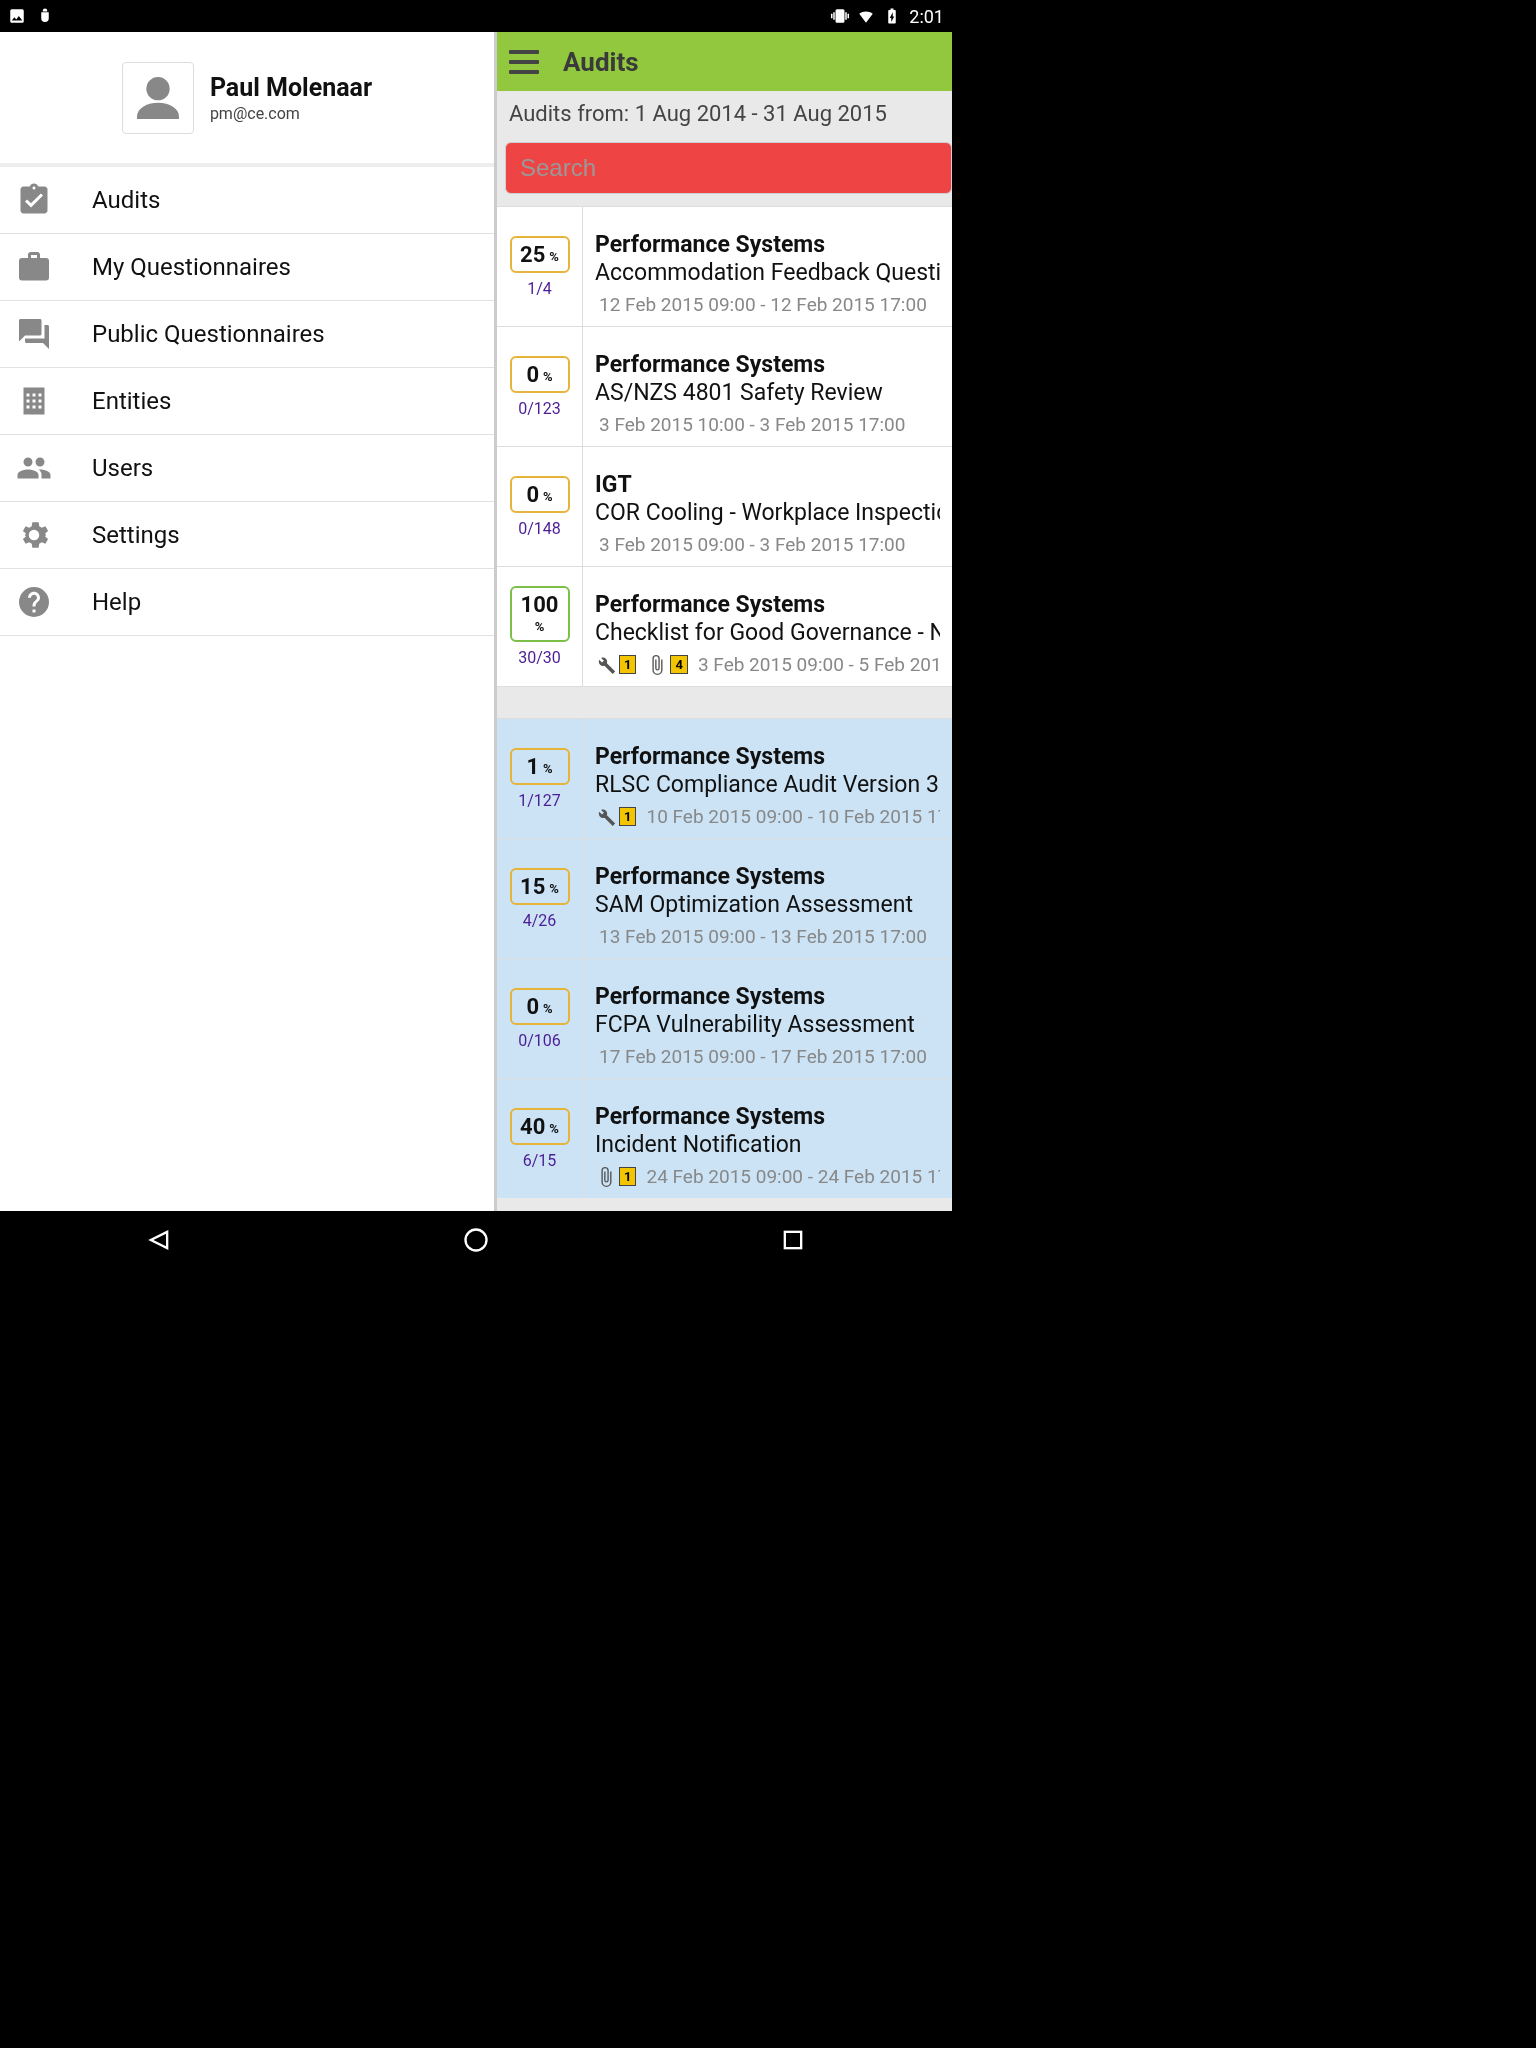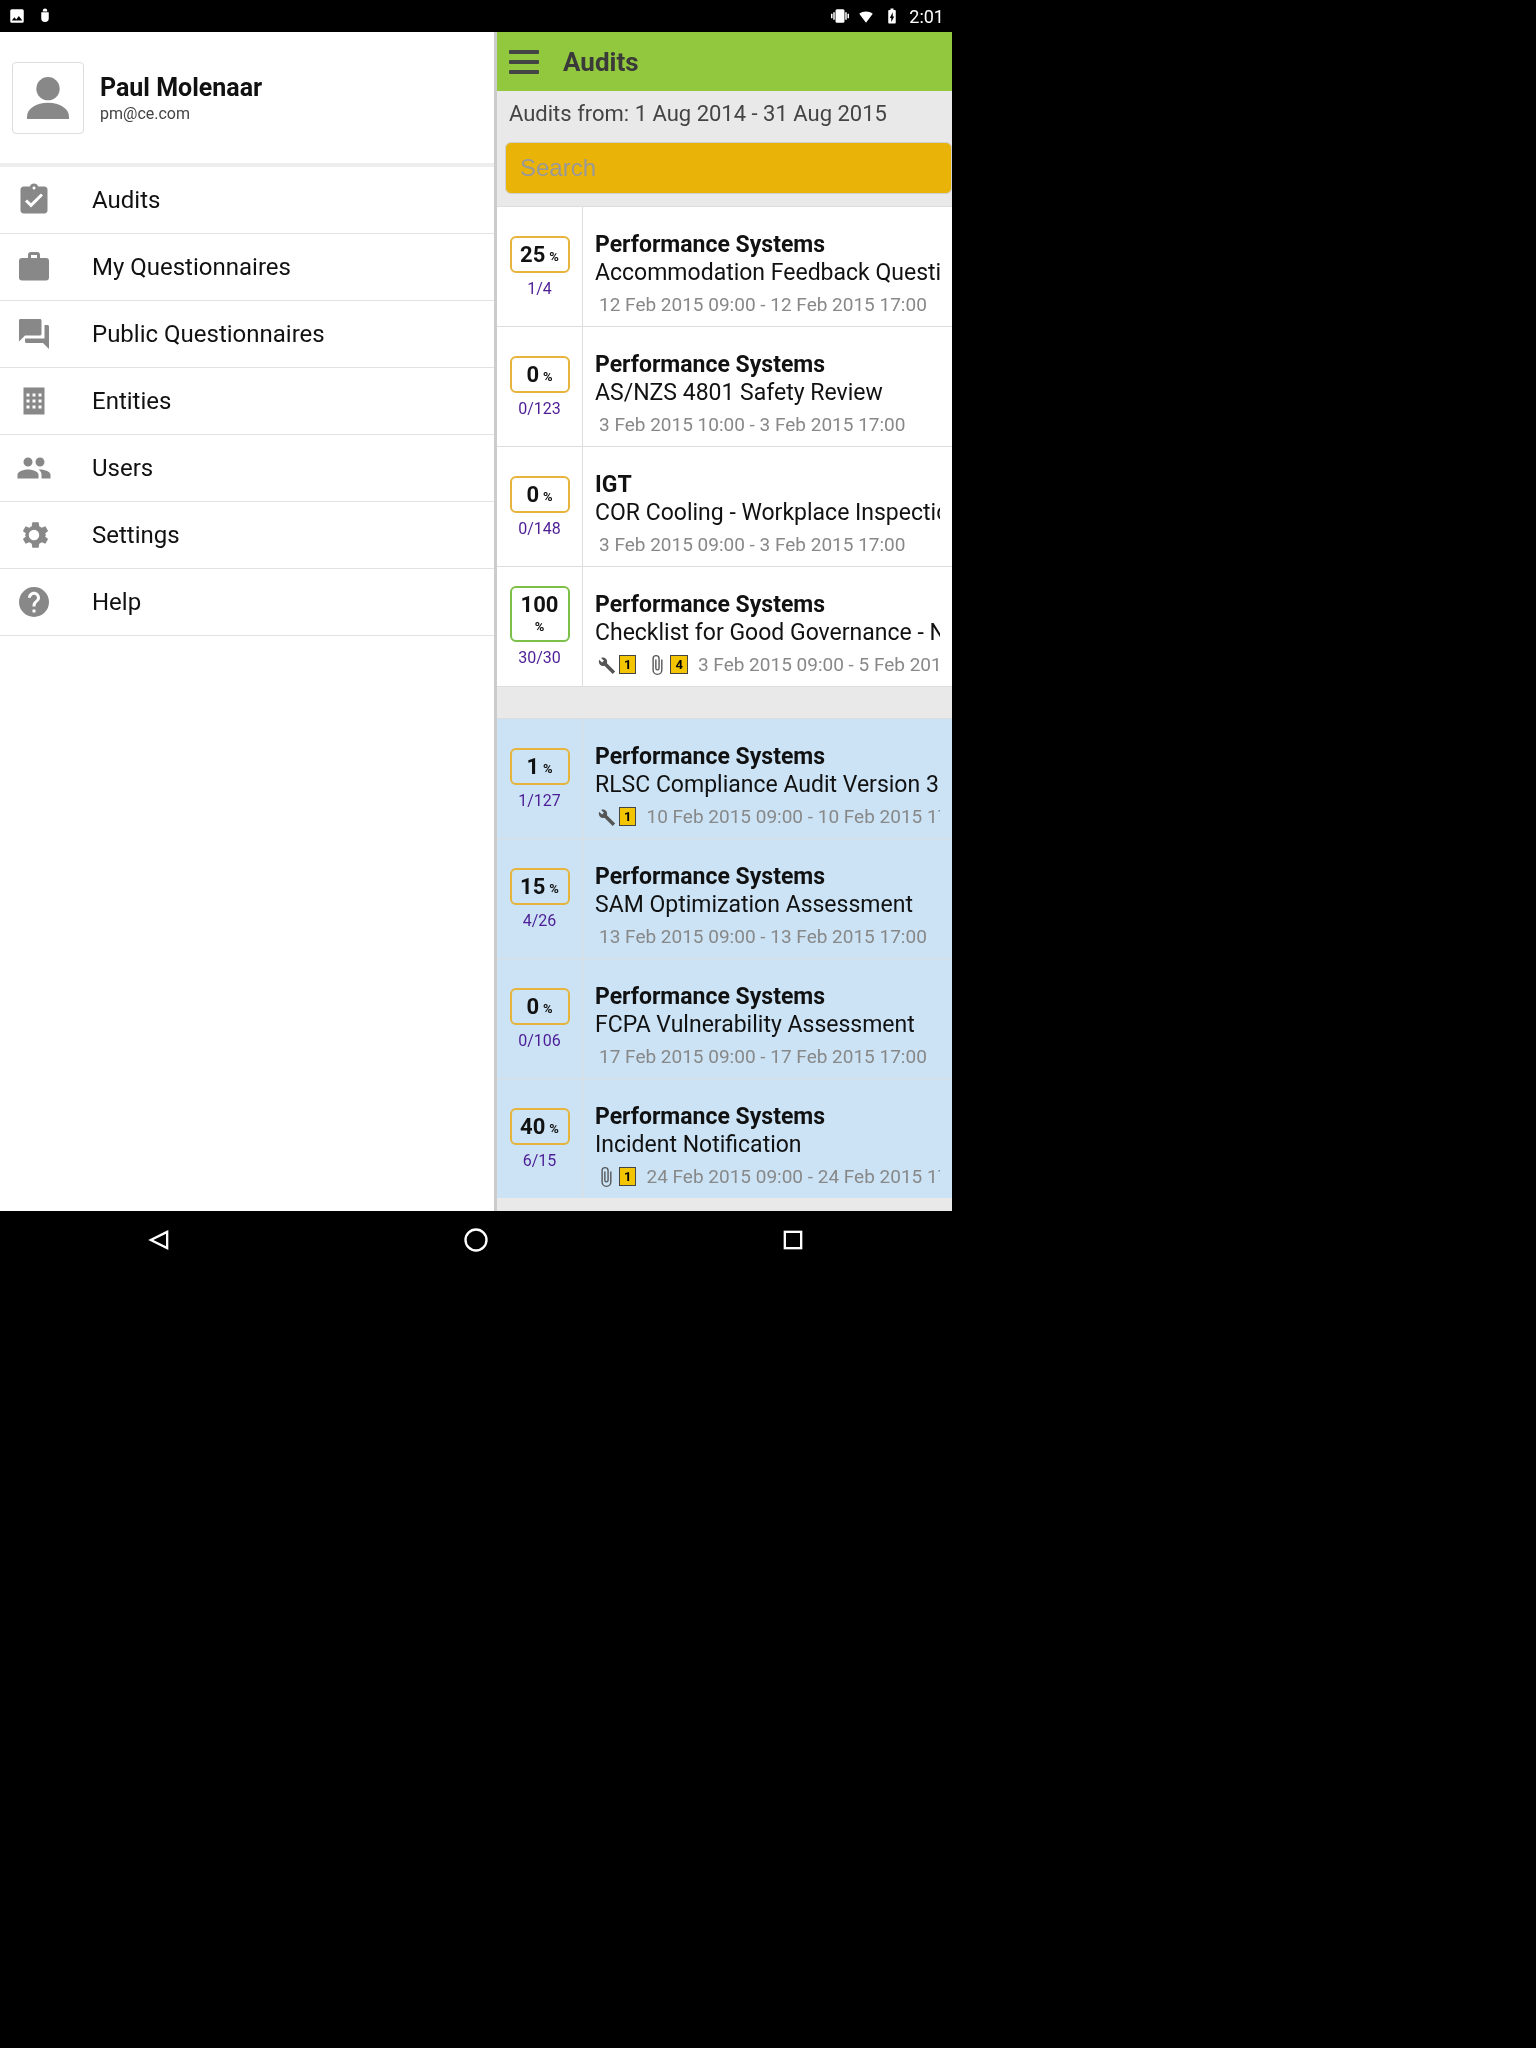--- a/index.html
+++ b/index.html
@@ -6,40 +6,40 @@
     body { font-family: -apple-system, Roboto, "Helvetica Neue", Arial, sans-serif; background: #000; width: 952px; height: 1268px; overflow: hidden; }
     
     .statusbar { height: 32px; background: #000; color: #fff; display: flex; align-items: center; padding: 0 8px; font-size: 18px; justify-content: space-between; }
     .statusbar-left { display: flex; gap: 10px; align-items: center; }
     .statusbar-right { display: flex; gap: 8px; align-items: center; }
     .sb-icon { width: 18px; height: 18px; fill: #fff; }
     
     .app { display: flex; height: 1179px; background: #fff; }
     
     .sidebar { width: 497px; background: #fff; display: flex; flex-direction: column; border-right: 3px solid #ccc; }
-    .profile { display: flex; align-items: center; padding: 12px; gap: 16px; border-bottom: 4px solid #eee; height: 135px; }
+    .profile { display: flex; align-items: center; gap: 16px; border-bottom: 4px solid #eee; height: 135px; justify-content: center; }
     .avatar { width: 72px; height: 72px; border: 1px solid #ddd; border-radius: 4px; display: flex; align-items: center; justify-content: center; }
     .profile-texts { display: flex; flex-direction: column; gap: 2px; }
     .profile-name { font-size: 25px; font-weight: 700; color: #111; }
     .profile-email { font-size: 16px; color: #444; }
     
     .nav { display: flex; flex-direction: column; }
     .nav-item { display: flex; align-items: center; height: 67px; border-bottom: 1px solid #e2e2e2; padding: 0 16px; gap: 40px; cursor: pointer; }
     .nav-icon { width: 36px; height: 36px; fill: #888; flex-shrink: 0; }
     .nav-label { font-size: 24px; color: #111; }
     
     .main { flex: 1; display: flex; flex-direction: column; overflow: hidden; background: #e9e9e9; min-width: 0; }
     .header { height: 59px; background: #92c83e; display: flex; align-items: center; padding: 0 12px; gap: 24px; }
     .hamburger { width: 30px; height: 24px; display: flex; flex-direction: column; justify-content: space-between; cursor: pointer; }
     .hamburger div { height: 4px; background: #444; border-radius: 1px; }
     .header-title { font-size: 26px; font-weight: 700; color: #3a3a3a; }
     
     .subheader { padding: 10px 12px; font-size: 22px; color: #444; background: #e9e9e9; }
     
-    .searchbox { margin: 6px 0 6px 8px; background: #eab308; border: 1px solid #d0d0d0; border-radius: 6px; height: 52px; display: flex; align-items: center; padding: 0 14px; }
+    .searchbox { margin: 6px 0 6px 8px; background: #ef4444; border: 1px solid #d0d0d0; border-radius: 6px; height: 52px; display: flex; align-items: center; padding: 0 14px; }
     .searchbox input { border: none; outline: none; font-size: 24px; width: 100%; background: transparent; }
     .searchbox input::placeholder { color: #999; }
     
     .list { flex: 1; overflow: hidden; padding-top: 6px; }
     .card { display: flex; border-top: 1px solid #ddd; background: #fff; min-height: 100px; }
     .card.alt { background: #cbe3f5; }
     .separator-blue { height: 32px; background: #e9e9e9; border-top: 1px solid #ddd; }
     
     .card-left { width: 86px; border-right: 1px solid #ddd; display: flex; flex-direction: column; align-items: center; justify-content: center; gap: 6px; padding: 10px 16px; }
     .pct-box { border: 2px solid #e6b33b; border-radius: 6px; padding: 4px 8px; font-weight: 700; color: #111; min-width: 60px; text-align: center; }

